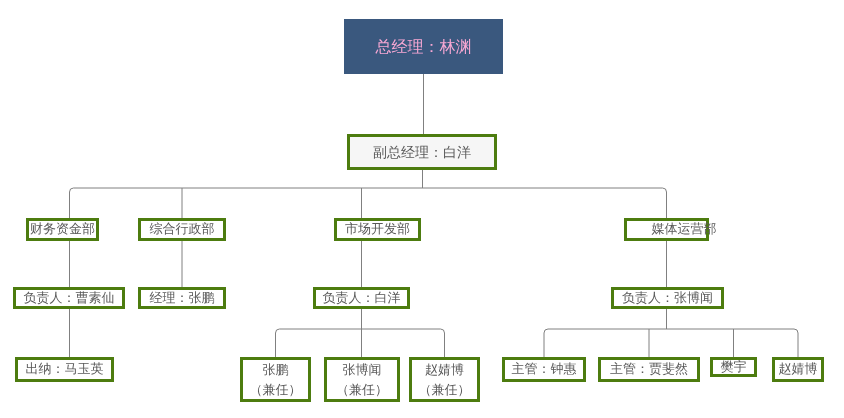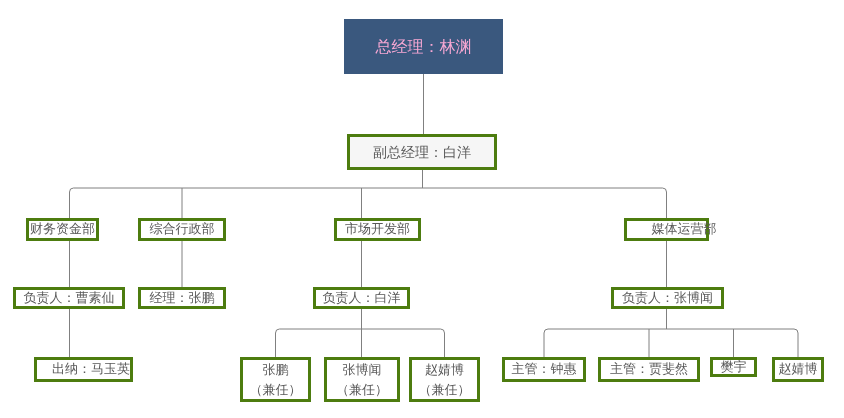--- a/index.html
+++ b/index.html
@@ -89,21 +89,21 @@
   <div class="node" style="left:138px;top:287px;width:88px;height:22px;">
     <span>经理：张鹏</span>
   </div>
   <div class="node" style="left:313px;top:287px;width:97px;height:22px;">
     <span>负责人：白洋</span>
   </div>
   <div class="node" style="left:611px;top:287px;width:113px;height:22px;">
     <span>负责人：张博闻</span>
   </div>
 
-  <div class="node" style="left:34px;top:357px;width:99px;height:25px;justify-content:flex-end;">
+  <div class="node" style="left:15px;top:357px;width:99px;height:25px;">
     <span>出纳：马玉英</span>
   </div>
 
   <div class="node two-line" style="left:240px;top:357px;width:71px;height:45px;">
     <span>张鹏</span>
     <span>（兼任）</span>
   </div>
   <div class="node two-line" style="left:324px;top:357px;width:76px;height:45px;">
     <span>张博闻</span>
     <span>（兼任）</span>

